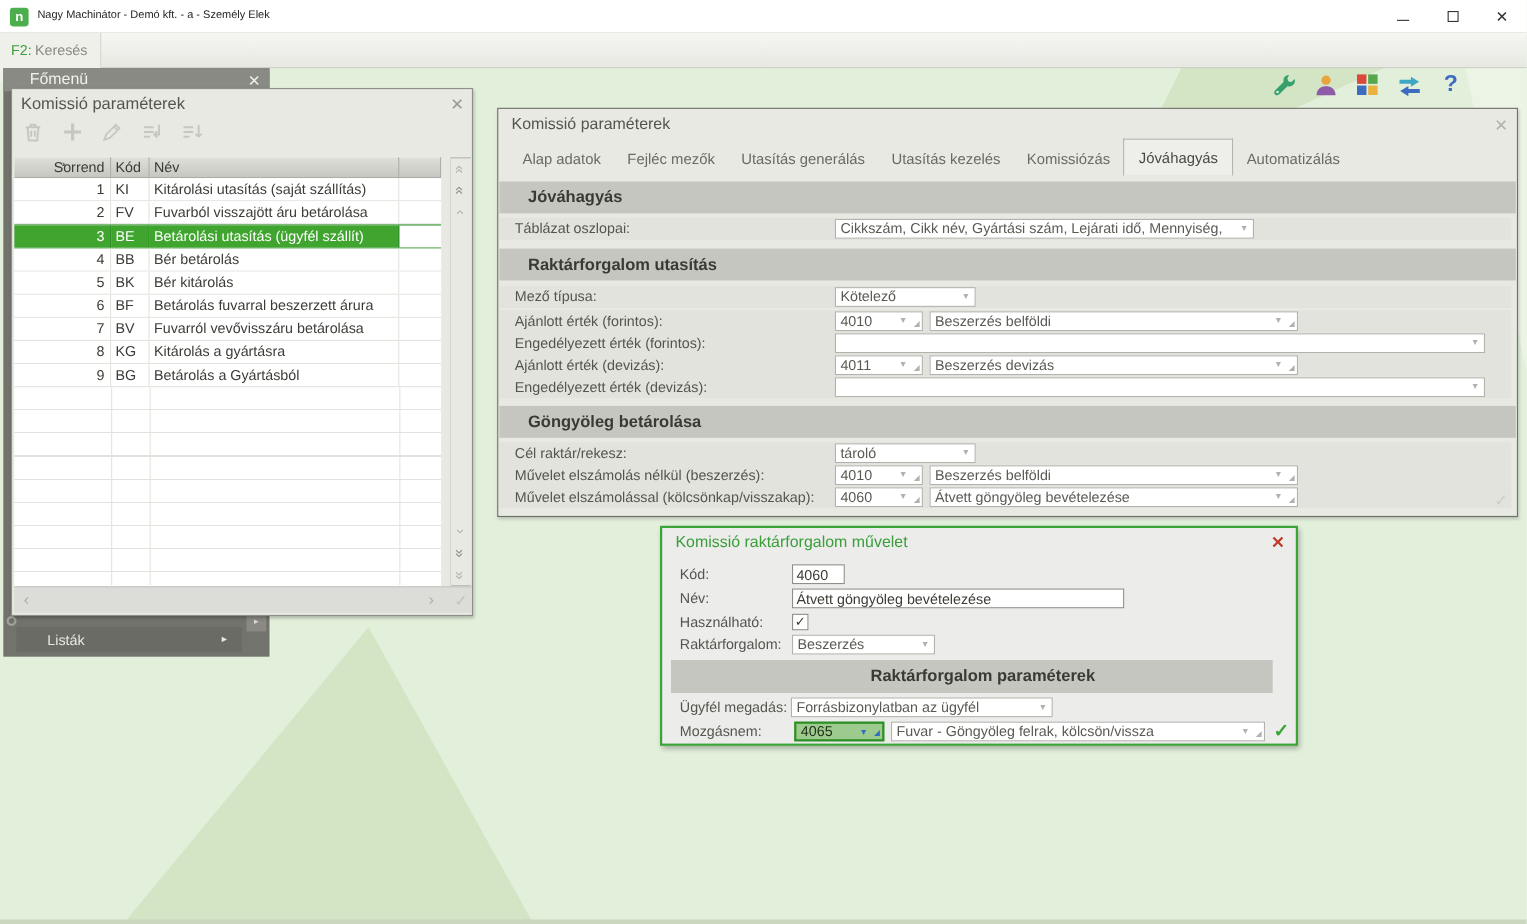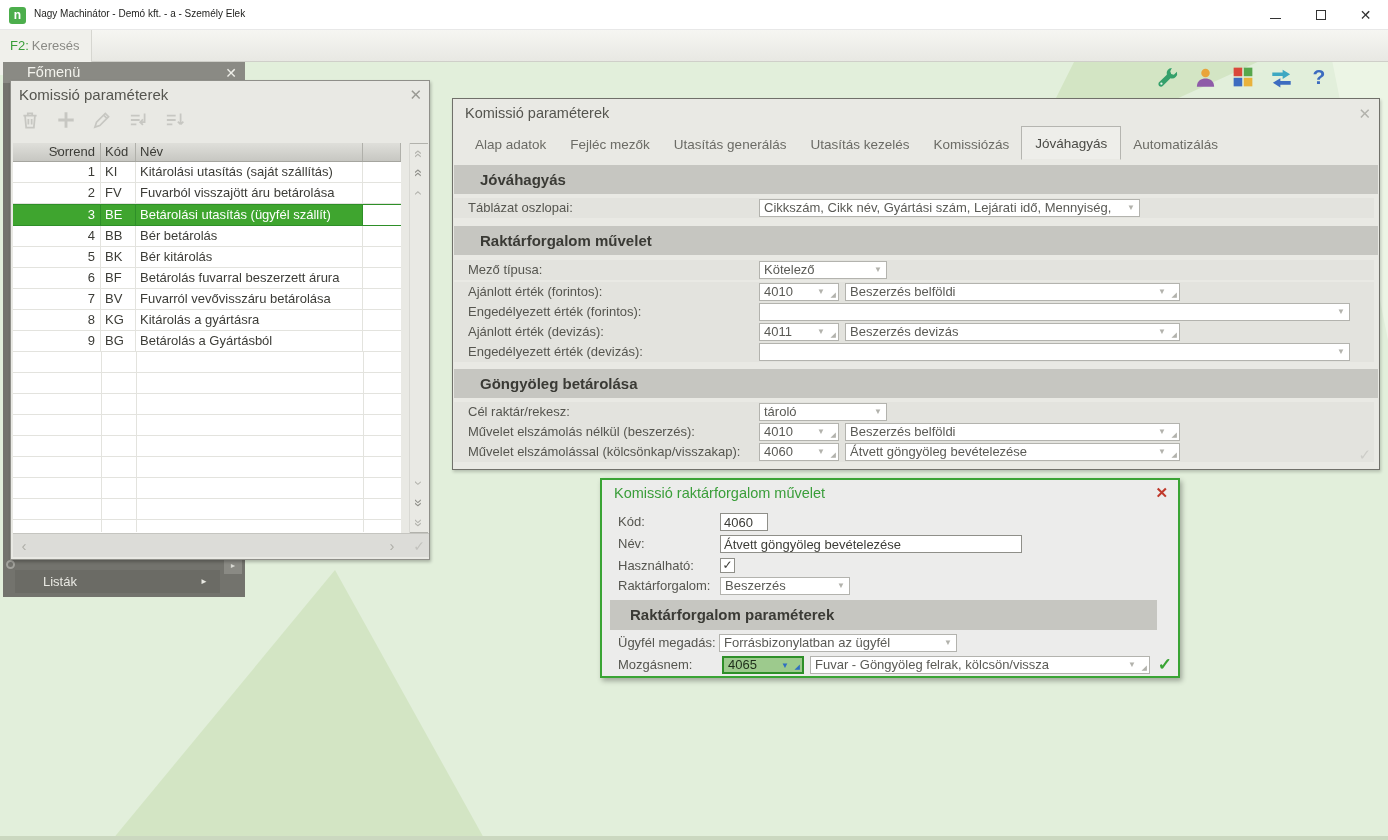--- a/index.html
+++ b/index.html
@@ -94,21 +94,21 @@
   #panel-check { position:absolute; right:8px; bottom:5px; color:#cdcdc8; font-size:15px; }
 
   
   #dialog { position:absolute; left:600px; top:478px; width:580px; height:200px; background:#ececе7; background:#ececc eb; background:#ececeb; border:2px solid #3aa434; box-shadow:2px 3px 5px rgba(0,0,0,.3); z-index:3; }
   #dialog-title { position:absolute; left:12px; top:5px; color:#3a9e3a; font-size:14.5px; }
   #dialog-close { position:absolute; right:10px; top:4px; color:#c0392b; font-size:15px; font-weight:bold; }
   .drow { position:absolute; left:0; width:100%; height:20px; line-height:20px; }
   .dlabel { position:absolute; left:16px; color:#55554f; }
   .dinput { position:absolute; top:1px; height:18px; background:#fff; border:1px solid #8f8f89; font-family:"Liberation Sans",sans-serif; font-size:13px; color:#3c3c37; padding:0 3px; }
   #dlg-checkbox { position:absolute; left:118px; top:2px; width:15px; height:15px; background:#fff; border:1px solid #8f8f89; text-align:center; line-height:13px; font-size:12px; color:#3c3c37; padding-left:0; }
-  #dlg-section { position:absolute; left:8px; top:120px; width:547px; height:30px; background:#c6c6c1; color:#3a3a35; font-weight:bold; font-size:15px; line-height:30px; padding-left:20px; }
+  #dlg-section { position:absolute; left:8px; top:120px; width:547px; height:30px; background:#c6c6c1; color:#3a3a35; font-weight:bold; font-size:15px; line-height:30px; padding-left:20px;text-align:center; }
   .sel.focus { background:#9dca8d; border:2px solid #2e8f28; color:#1e2e1a; line-height:14px; }
   .sel.focus .arr, .sel.focus .corner { color:#2f6fc1; }
   #dlg-check { position:absolute; right:6px; top:174px; color:#3aa434; font-size:17px; font-weight:bold; }
 </style>
 </head>
 <body>
 
 <div id="bg">
   <div class="poly" id="poly1"></div>
   <div class="poly" id="poly2"></div>
@@ -320,21 +320,21 @@
   <div class="fsection" style="top:66px"><span>Jóváhagyás</span></div>
 
   <div class="frow" style="top:99px">
     <span class="flabel">Táblázat oszlopai:</span>
     <div class="sel" style="left:305px;width:381px">
       <span>Cikkszám, Cikk név, Gyártási szám, Lejárati idő, Mennyiség,</span>
       <span class="arr">▼</span>
     </div>
   </div>
 
-  <div class="fsection" style="top:127px"><span>Raktárforgalom művelet</span></div>
+  <div class="fsection" style="top:127px"><span>Raktárforgalom utasítás</span></div>
 
   <div class="frow" style="top:161px">
     <span class="flabel">Mező típusa:</span>
     <div class="sel" style="left:305px;width:128px">
       <span>Kötelező</span>
       <span class="arr">▼</span>
     </div>
   </div>
 
   <div class="frow" style="top:183px">

